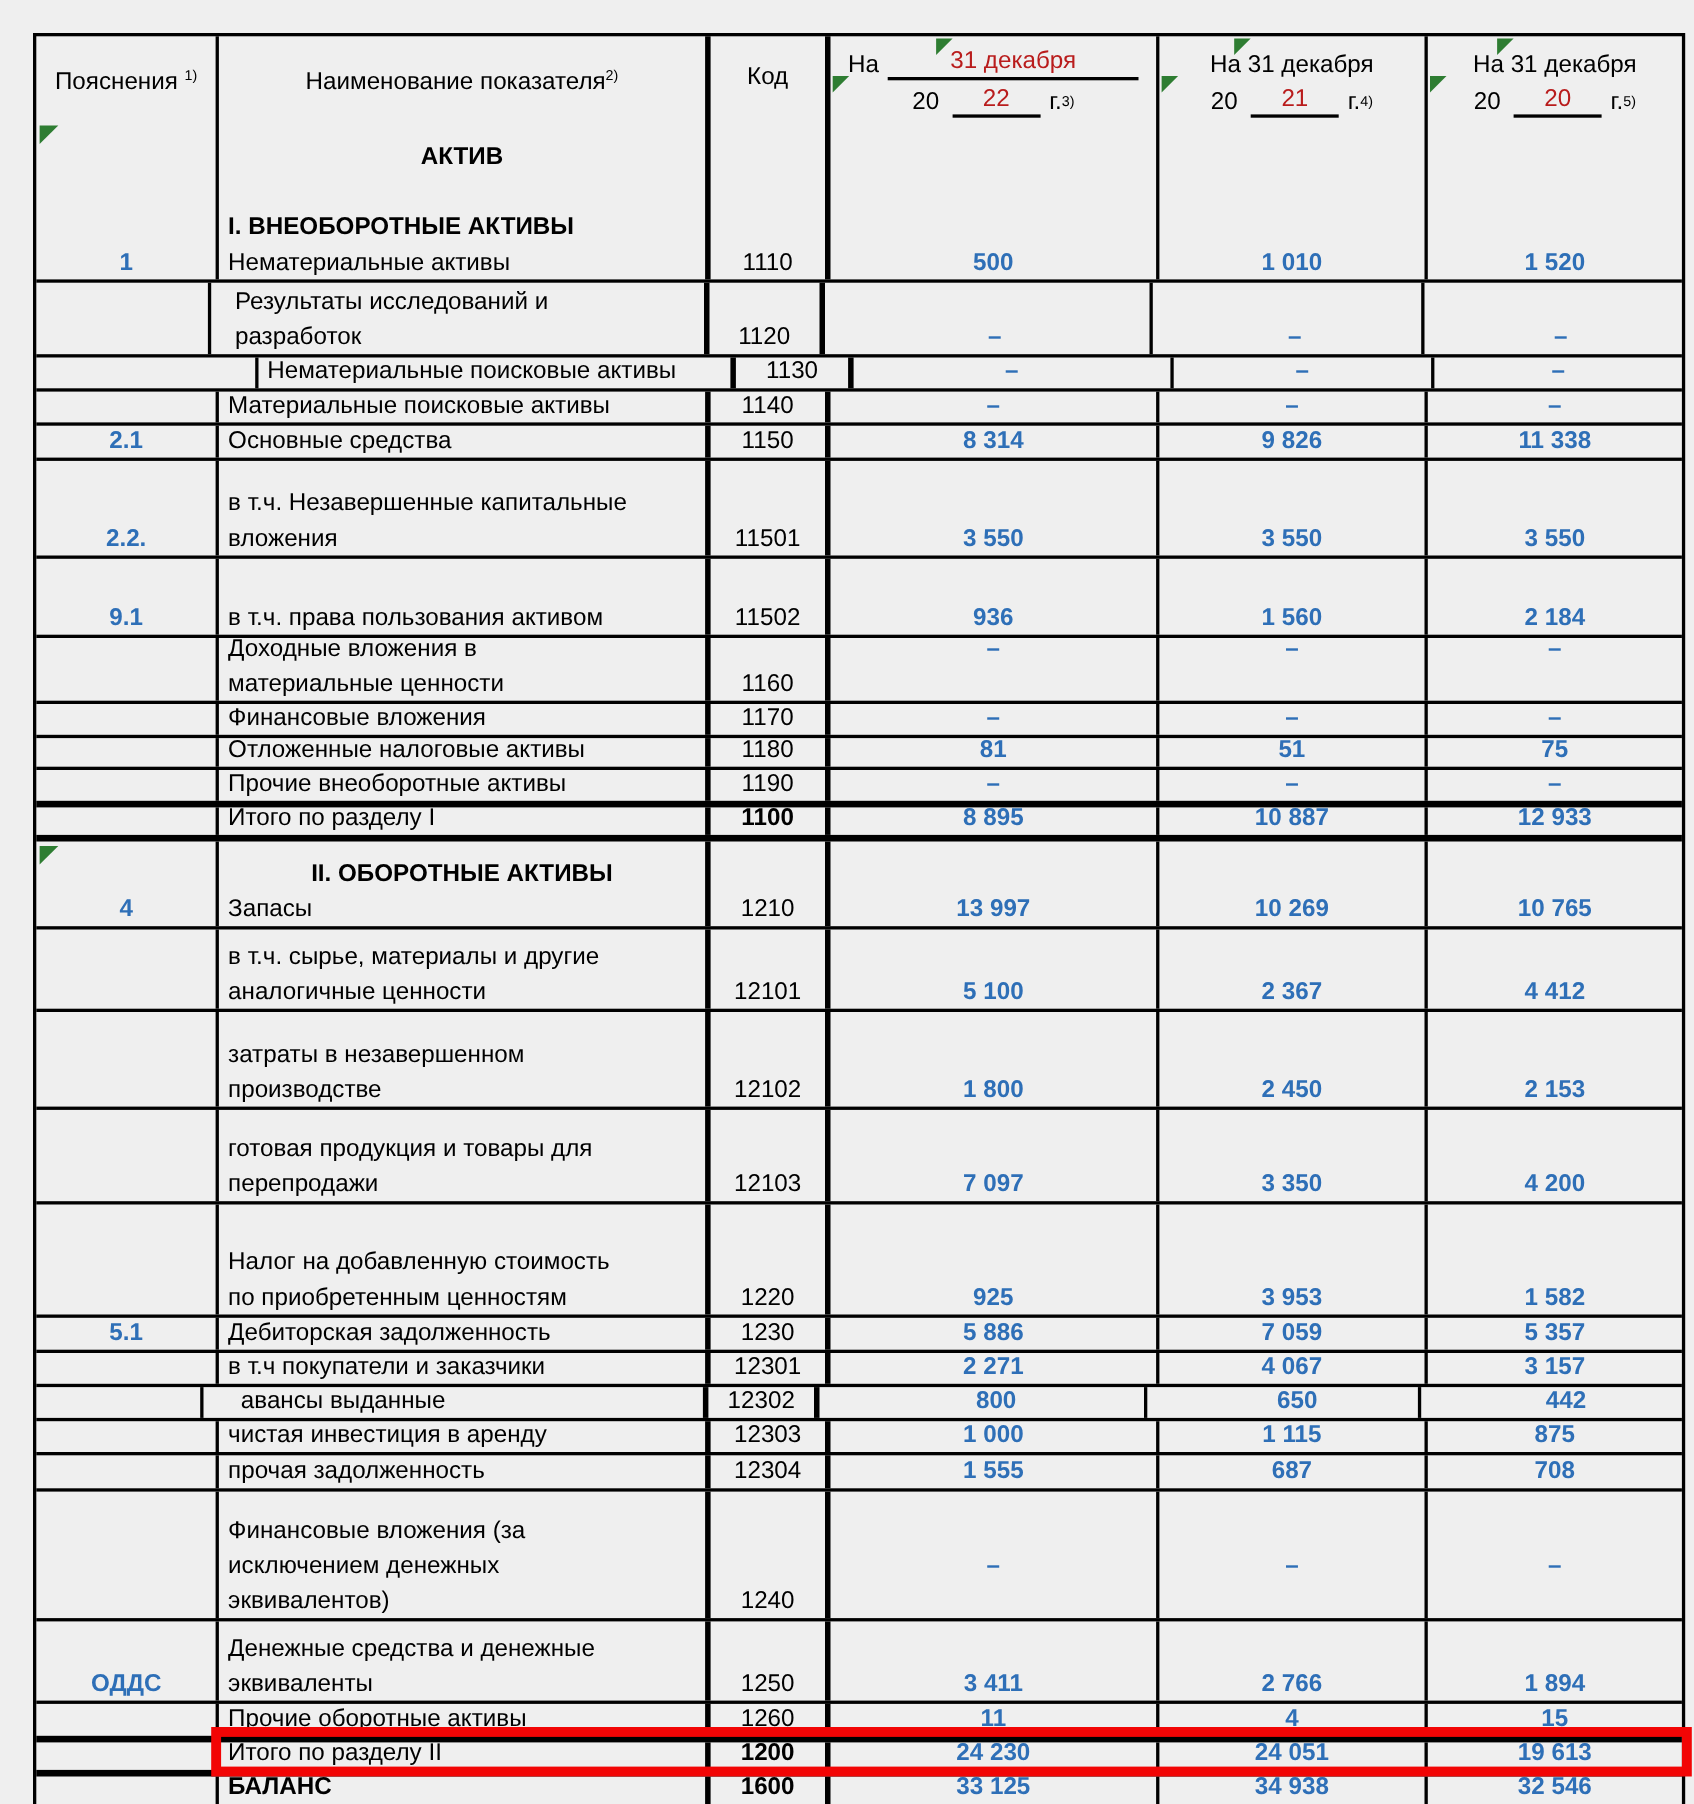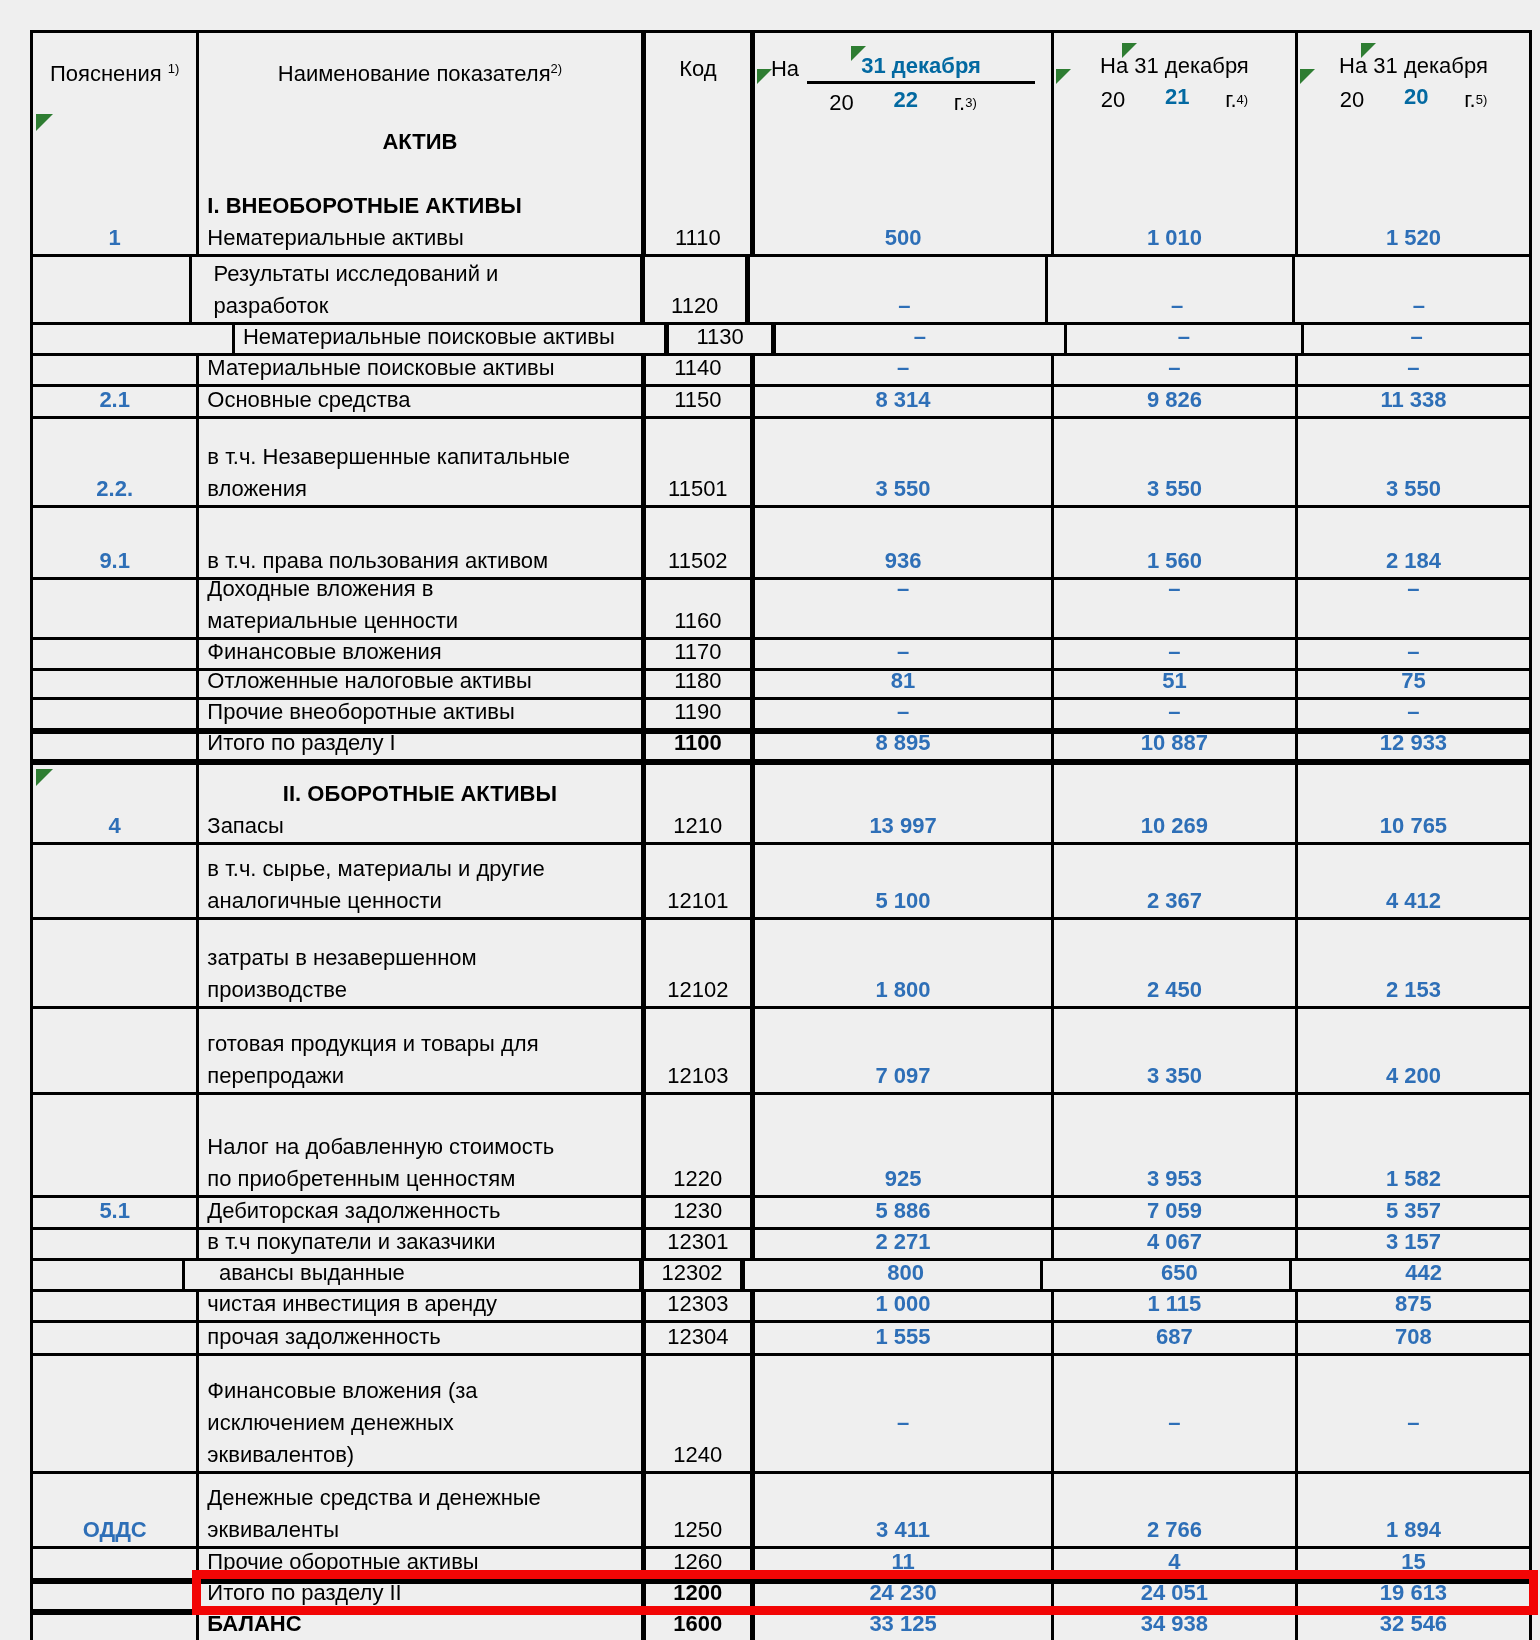--- a/index.html
+++ b/index.html
@@ -39,28 +39,28 @@
   .bold{font-weight:bold;}
   .cd{text-align:center;}
   .val{text-align:center;color:#2e6fb7;font-weight:bold;}
   .notetxt{text-align:center;color:#2e6fb7;font-weight:bold;}
 
   
   .hrow{height:77px;border-top:none;}
   .hc{justify-content:center;}
   .hc .ht{text-align:center;line-height:26px;}
   sup{font-size:13px;}
-  .yearcell{justify-content:space-between;padding-top:18px;}
+  .yearcell{justify-content:center;padding-top:4px;}
   .hline{display:flex;justify-content:center;align-items:flex-end;height:33px;line-height:30px;}
   .hline2{display:flex;justify-content:center;align-items:flex-end;height:34px;line-height:30px;}
   .dateline{
     display:inline-block;min-width:228px;text-align:center;
     border-bottom:3px solid #000;margin-left:8px;
   }
-  .blue{color:#0369a1;font-weight:bold;}
+  .blue{color:#b91c1c;font-weight:normal;}
   .yearwrap{position:relative;display:inline-block;margin:0 8px;}
   .yearline{
     display:inline-block;min-width:80px;text-align:center;
     border-bottom:3px solid #000;
     margin-top:32px;
   }
   .gsp{margin-right:4px;}
 
   
   .flag{

